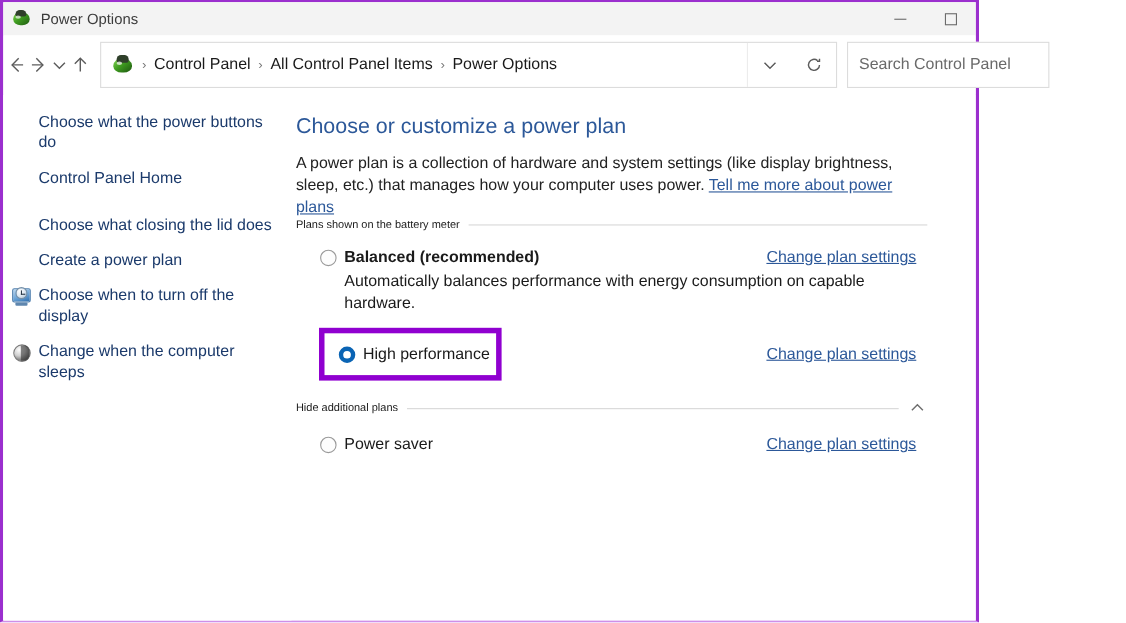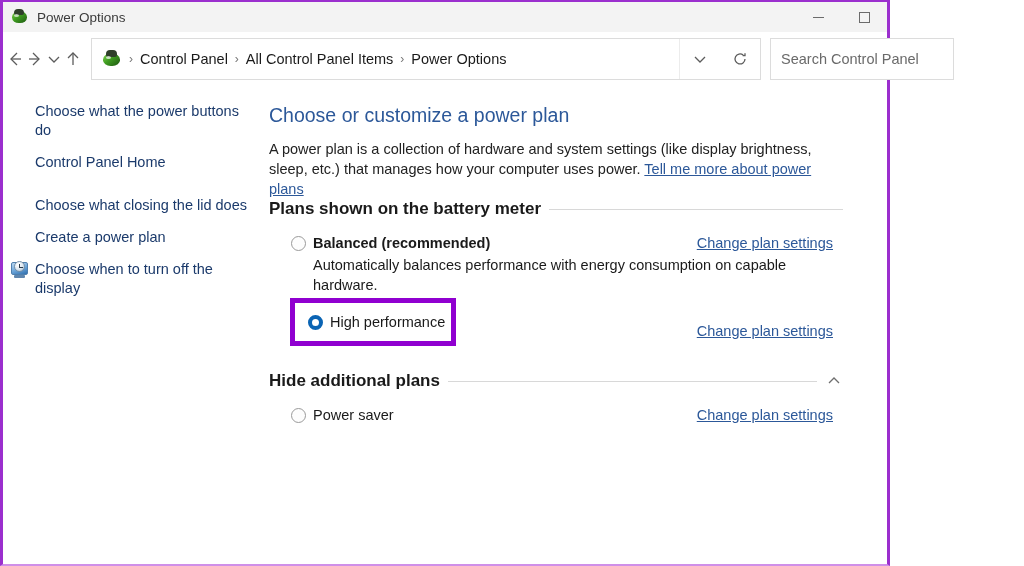--- a/index.html
+++ b/index.html
@@ -271,24 +271,23 @@
     text-decoration: underline;
   }
 
   .section-head {
     display: flex;
     align-items: center;
     gap: 8px;
     margin-bottom: 16px;
   }
   .section-head .label {
-    font-size: 17px;
+    font-size: 10px;
     color: #1a1a1a;
     white-space: nowrap;
-    font-weight: bold;
   }
   .section-head .rule {
     flex: 1;
     height: 1px;
     background: #d8d8d8;
   }
   .section-head .chev {
     color: #6e6e6e;
     display: flex; align-items: center;
     flex: 0 0 auto;
@@ -452,20 +451,27 @@
       <div class="side-link">
         <span class="side-ico ico-display">
           <span class="screen"></span>
             <span class="stand"></span>
           <span class="clock"></span>
             <span class="hand"></span>
             <span class="hand2"></span>
         </span>
         <span class="side-text">Choose when to turn off the display</span>
       </div>
+      <div class="side-link">
+        <span class="side-ico ico-sleep">
+          <span class="orb"></span>
+            <span class="shade"></span>
+        </span>
+        <span class="side-text">Change when the computer sleeps</span>
+      </div>
     </div>
 
     <div id="main">
       <h1 id="page-title">Choose or customize a power plan</h1>
 
       <p id="page-desc">
         <span>A power plan is a collection of hardware and system settings (like display brightness, sleep, etc.) that manages how your computer uses power. </span><a href="#">Tell me more about power plans</a>
       </p>
 
       <div class="section-head">

